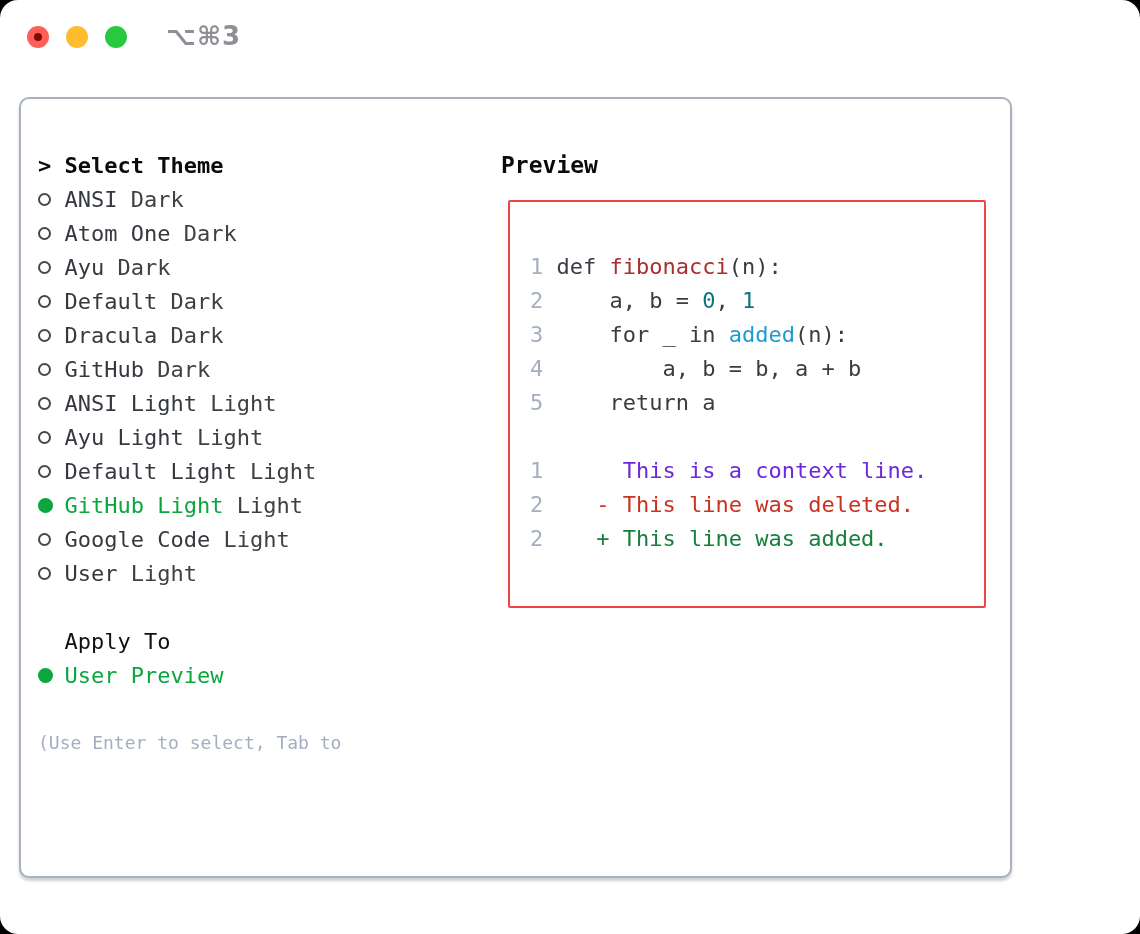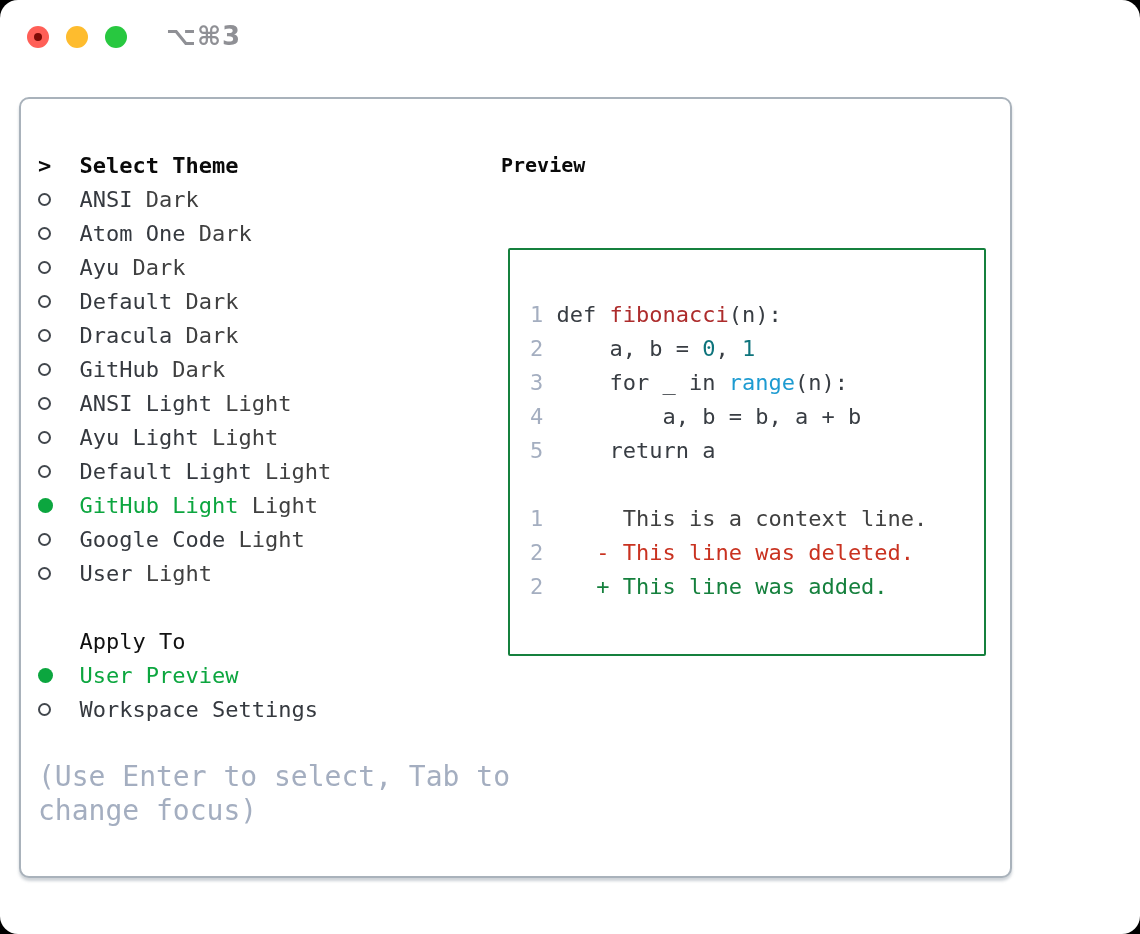--- a/index.html
+++ b/index.html
@@ -27,42 +27,42 @@
     background:#fff;border:2px solid #a9b2bb;border-radius:10px;
     box-shadow:0 3px 3px rgba(130,142,155,.4);box-sizing:border-box;
   }
   
   .selector{position:absolute;left:17px;top:49px;}
   .row{height:34px;display:flex;align-items:center;font-size:22px;color:#35393f;}
   .row .marker{width:2ch;min-width:2ch;display:flex;align-items:center;font-size:22px;}
   .radio{width:13px;height:13px;border:2px solid #42474d;border-radius:50%;box-sizing:border-box;}
   .radio.on{width:15px;height:15px;border:none;background:#0ca63f;}
   .pointer{color:#0a0a0a;font-weight:bold;}
-  .name{white-space:pre;margin-left:15px;}
+  .name{white-space:pre;}
   .hdr{color:#0a0a0a;font-weight:bold;}
   .apply-hdr{color:#111;}
   .variant{margin-left:1ch;color:#404040;white-space:pre;}
   .row.selected .name{color:#0ca63f;}
   .gap{height:34px;}
-  .help{font-size:28px;line-height:34px;color:#a4aec0;white-space:pre;}
-  
-  .preview-hdr{position:absolute;left:480px;top:49px;height:34px;line-height:34px;font-size:20px;font-weight:bold;color:#0a0a0a;}
+  .help{font-size:18px;line-height:34px;color:#a4aec0;white-space:pre;}
+  
+  .preview-hdr{position:absolute;left:480px;top:49px;height:34px;line-height:34px;font-size:23px;font-weight:bold;color:#0a0a0a;}
   .pbox{
     position:absolute;left:487px;top:101px;width:478px;height:408px;
-    border:2px solid #15803d;border-radius:2px;box-sizing:border-box;background:#fff;margin-top:48px;
+    border:2px solid #ef4444;border-radius:2px;box-sizing:border-box;background:#fff;
   }
   .code{position:absolute;left:20px;top:48px;}
   .cl{height:34px;line-height:34px;font-size:0;white-space:pre;}
   .cl span{font-size:22px;line-height:34px;white-space:pre;display:inline-block;vertical-align:top;}
   .ln{width:2ch;color:#a4aec0;}
   .plain{color:#383d43;}
   .func{color:#ad2c2c;}
   .numlit{color:#0e747c;}
   .builtin{color:#1d9bd1;}
-  .ctx{color:#404040;}
+  .ctx{color:#6d28d9;}
   .del{color:#c93220;text-align:center;}
   .add{color:#15803d;}
 </style>
 </head>
 <body>
 
 <div class="screen">
 
   <div class="titlebar">
     <div class="lights">
@@ -172,40 +172,33 @@
       <div class="row">
         <span class="marker"></span>
         <span class="name apply-hdr">Apply To</span>
       </div>
       <div class="row selected">
         <span class="marker">
             <span class="radio on"></span>
           </span>
         <span class="name">User Preview</span>
       </div>
-      <div class="row">
-        <span class="marker">
-            <span class="radio"></span>
-          </span>
-        <span class="name">Workspace Settings</span>
-      </div>
 
       <div class="gap"></div>
 
       <div class="help">(Use Enter to select, Tab to</div>
-      <div class="help">change focus)</div>
     </div>
 
     <div class="preview-hdr">Preview</div>
 
     <div class="pbox">
       <div class="code">
         <div class="cl"><span class="ln">1</span><span class="plain">def </span><span class="func">fibonacci</span><span class="plain">(n):</span></div>
         <div class="cl"><span class="ln">2</span><span class="plain">    a, b = </span><span class="numlit">0</span><span class="plain">, </span><span class="numlit">1</span></div>
-        <div class="cl"><span class="ln">3</span><span class="plain">    for _ in </span><span class="builtin">range</span><span class="plain">(n):</span></div>
+        <div class="cl"><span class="ln">3</span><span class="plain">    for _ in </span><span class="builtin">added</span><span class="plain">(n):</span></div>
         <div class="cl"><span class="ln">4</span><span class="plain">        a, b = b, a + b</span></div>
         <div class="cl"><span class="ln">5</span><span class="plain">    return a</span></div>
         <div class="cl"><span class="ln"></span></div>
         <div class="cl"><span class="ln">1</span><span class="ctx">     This is a context line.</span></div>
         <div class="cl"><span class="ln">2</span><span class="del">   - This line was deleted.</span></div>
         <div class="cl"><span class="ln">2</span><span class="add">   + This line was added.</span></div>
       </div>
     </div>
 
   </div>

